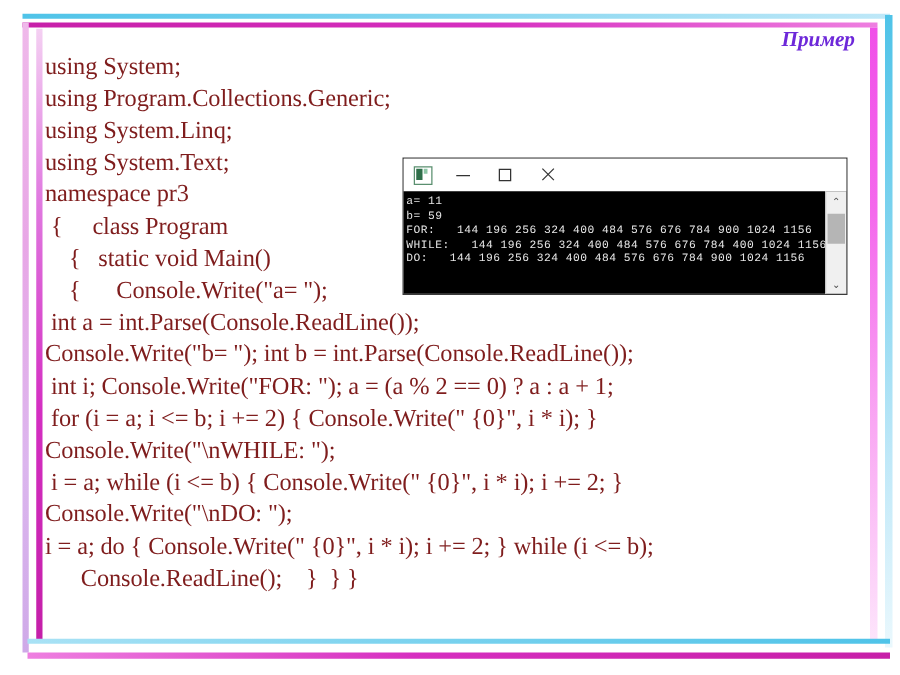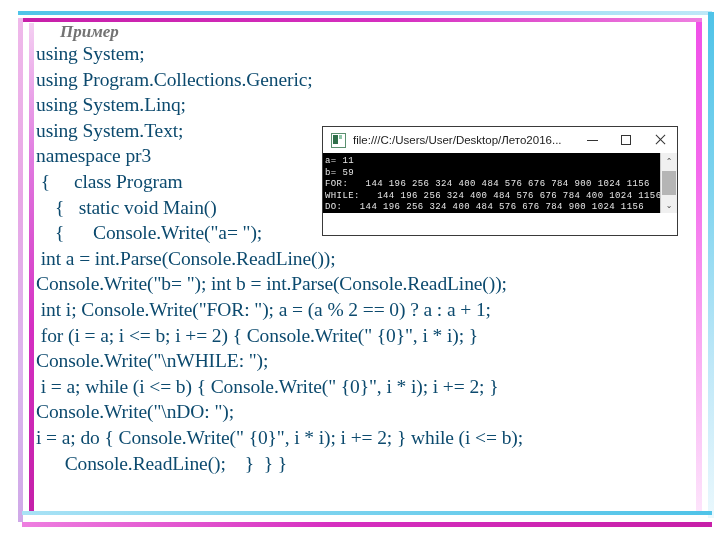--- a/index.html
+++ b/index.html
@@ -74,28 +74,29 @@
     position: absolute;
     left: 36px;
     top: 22px;
     width: 648px;
     height: 500px;
   }
   .slide-title {
     font-weight: bold;
     font-style: italic;
     font-size: 17px;
-    color: #737373;
-    margin-left: 24px;
+    color: #6d28d9;
+    margin-left: 0;
     line-height: 19px;
     white-space: nowrap;
+    text-align: right;
   }
   .code-line {
     font-size: 19.5px;
-    color: #0c4a6e;
+    color: #7f1d1d;
     line-height: 25.6px;
     white-space: pre;
     letter-spacing: -0.1px;
   }
 
   
   .console-window {
     position: absolute;
     left: 322px;
     top: 126px;
@@ -183,21 +184,21 @@
     left: 0; top: 5px;
     width: 13px;
     height: 1px;
     background: #333;
   }
   .close-glyph::before { transform: rotate(45deg); }
   .close-glyph::after  { transform: rotate(-45deg); }
 
   .console-body {
     position: relative;
-    height: 60px;
+    height: 82px;
     background: #000000;
     display: flex;
   }
   .console-text {
     flex: 1 1 auto;
     padding: 3px 0 0 2px;
     overflow: hidden;
     font-family: "Liberation Mono", "DejaVu Sans Mono", monospace;
     font-size: 9px;
     line-height: 11.6px;
@@ -265,21 +266,20 @@
         <div class="code-line"> i = a; while (i &lt;= b) { Console.Write(" {0}", i * i); i += 2; }</div>
         <div class="code-line">Console.Write("\nDO: ");</div>
         <div class="code-line">i = a; do { Console.Write(" {0}", i * i); i += 2; } while (i &lt;= b);</div>
         <div class="code-line">      Console.ReadLine();    }  } }</div>
       </div>
   </div>
 
   <div class="console-window">
     <div class="console-titlebar">
       <span class="console-appicon"></span>
-      <span class="console-title">file:///C:/Users/User/Desktop/Лето2016...</span>
       <span class="win-btns">
         <span class="win-btn">
             <i class="min-glyph"></i>
           </span>
         <span class="win-btn">
             <i class="max-glyph"></i>
           </span>
         <span class="win-btn">
             <i class="close-glyph"></i>
           </span>

